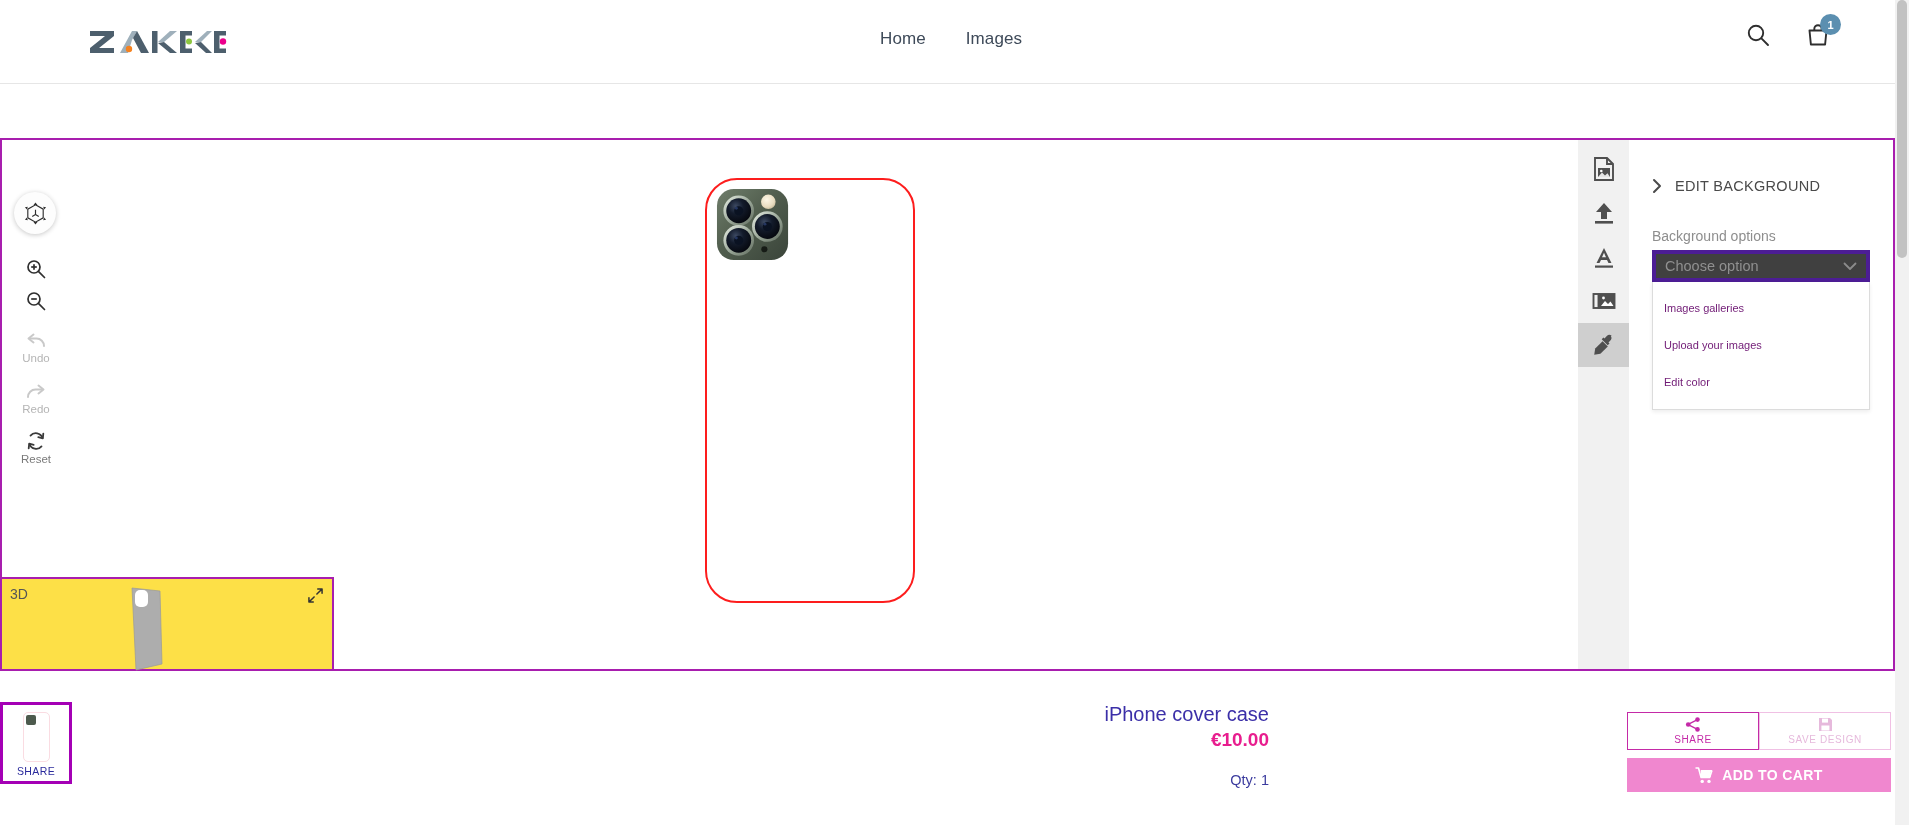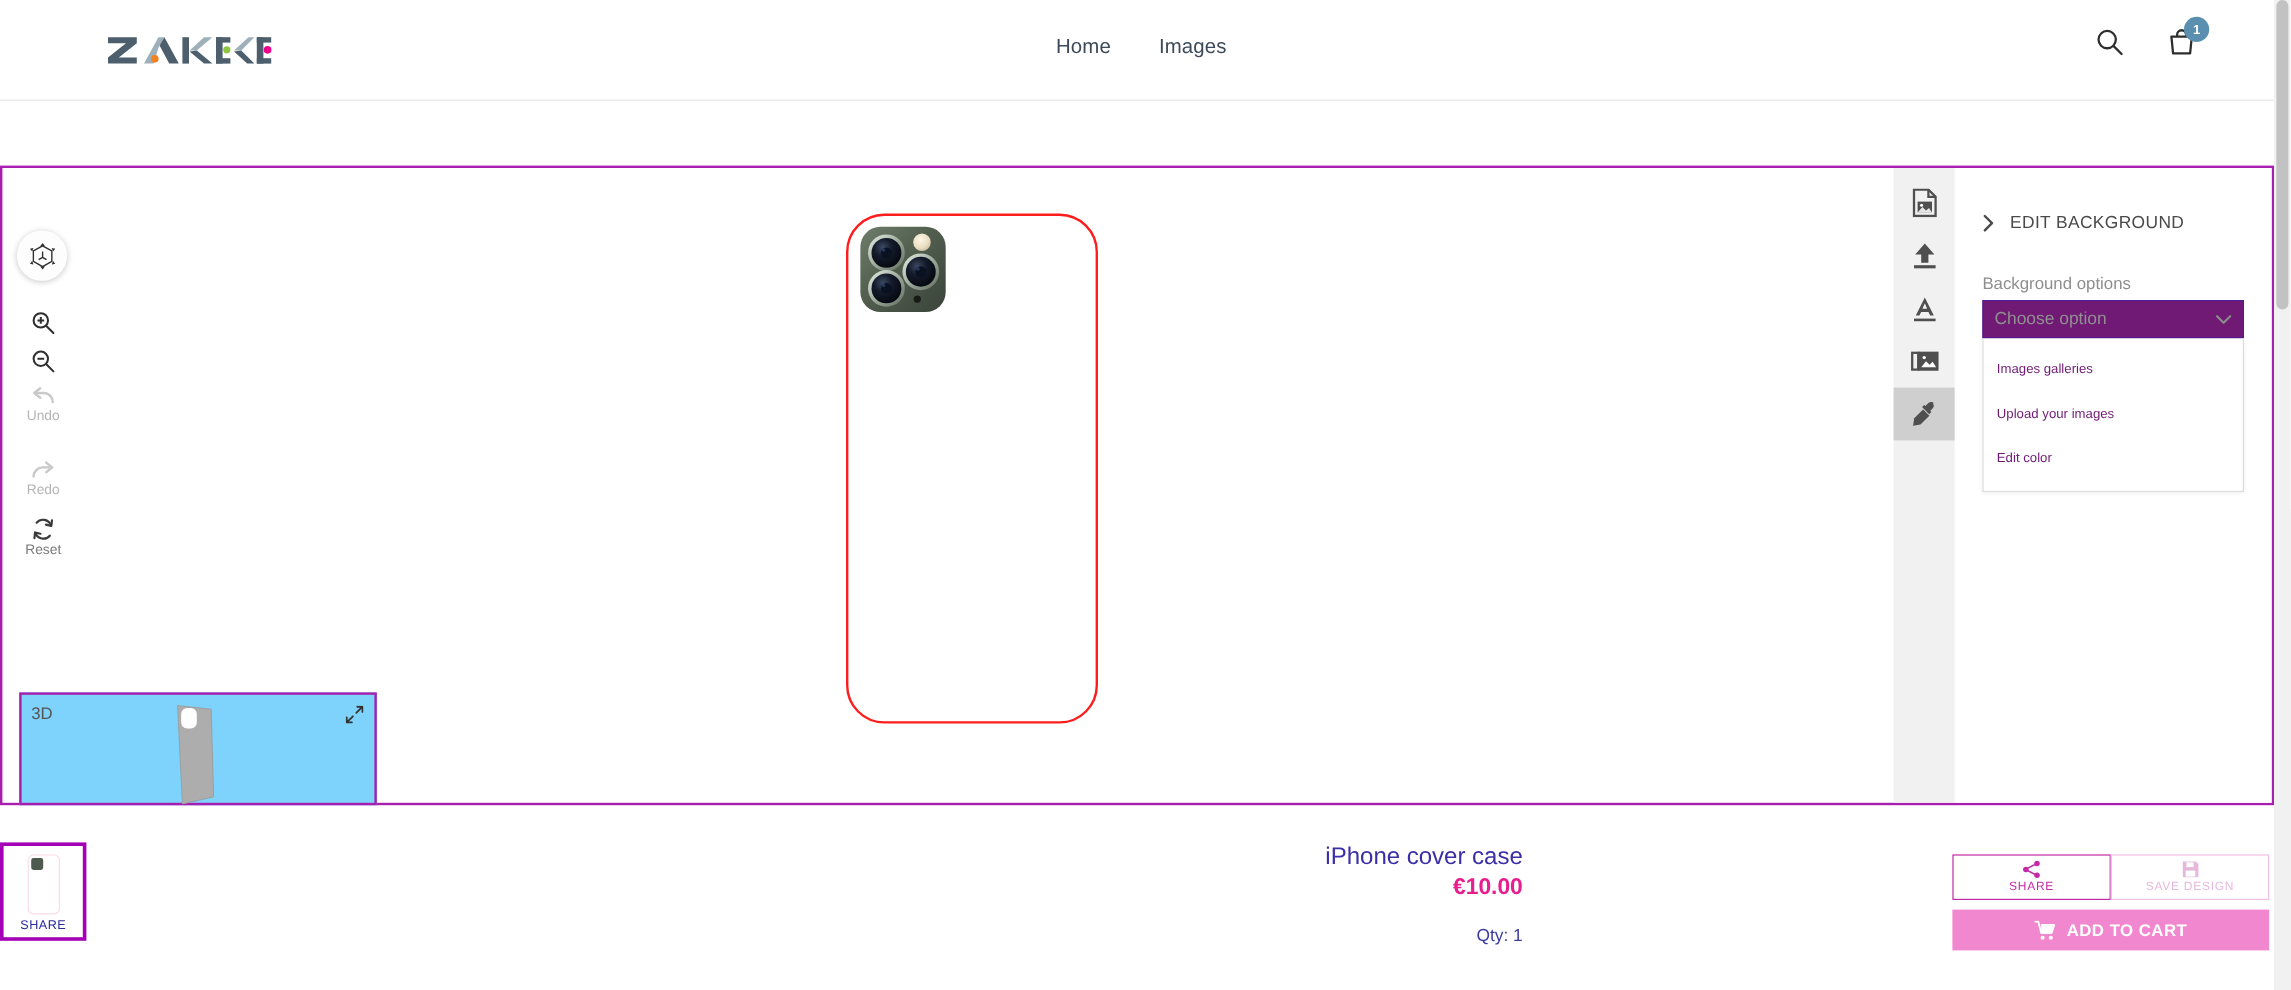--- a/index.html
+++ b/index.html
@@ -73,44 +73,43 @@
     position: absolute; left: 18px;
     width: 32px; display: flex; flex-direction: column;
     align-items: center; cursor: pointer;
   }
   .rail-btn .lbl {
     font-size: 11.5px; color: #b5b5b5; margin-top: 2px;
   }
   .rail-btn.enabled .lbl { color: #7a7a7a; }
   #rail-zoom-in  { top: 118px; }
   #rail-zoom-out { top: 150px; }
-  #rail-undo     { top: 181px; }
+  #rail-undo     { top: 192px; }
   #rail-redo     { top: 243px; }
   #rail-reset    { top: 291px; }
 
   
   #phone-outline {
     position: absolute; left: 703px; top: 38px;
     width: 210px; height: 425px;
     border: 2px solid #fd1d1d;
     border-radius: 32px;
     background: #fff;
   }
   #camera-module {
     position: absolute; left: 8px; top: 7px;
     width: 79px; height: 79px;
   }
 
   
   #preview-3d {
     position: absolute; left: -2px; bottom: -2px;
-    width: 298px; height: 94px;
+    width: 334px; height: 94px;
     border: 2px solid #a81eae;
-    background: #7dd3fc;
-    margin-left: 16px;
+    background: #fde047;
   }
   #preview-3d-label {
     position: absolute; left: 8px; top: 7px;
     font-size: 14px; color: #555;
   }
   #preview-expand {
     position: absolute; right: 9px; top: 9px;
     width: 15px; height: 15px; cursor: pointer;
   }
   #preview-phone {
@@ -146,21 +145,21 @@
   #edit-background-header .title {
     font-size: 14.5px; color: #4a4a4a; letter-spacing: .3px;
   }
   #bg-options-label {
     position: absolute; left: 23px; top: 88px;
     font-size: 14px; color: #8e8e8e;
   }
   #bg-select {
     position: absolute; left: 23px; top: 110px;
     width: 218px; height: 32px;
-    border: 1px solid #4c1d95; background: #701a75;
+    border: 4px solid #4c1d95; background: #404040;
     display: flex; align-items: center;
     padding: 0 9px; cursor: pointer;
   }
   #bg-select .value {
     font-size: 14.5px; color: #909090; flex: 1;
   }
   #bg-dropdown {
     position: absolute; left: 23px; top: 142px;
     width: 218px;
     background: #fff;

